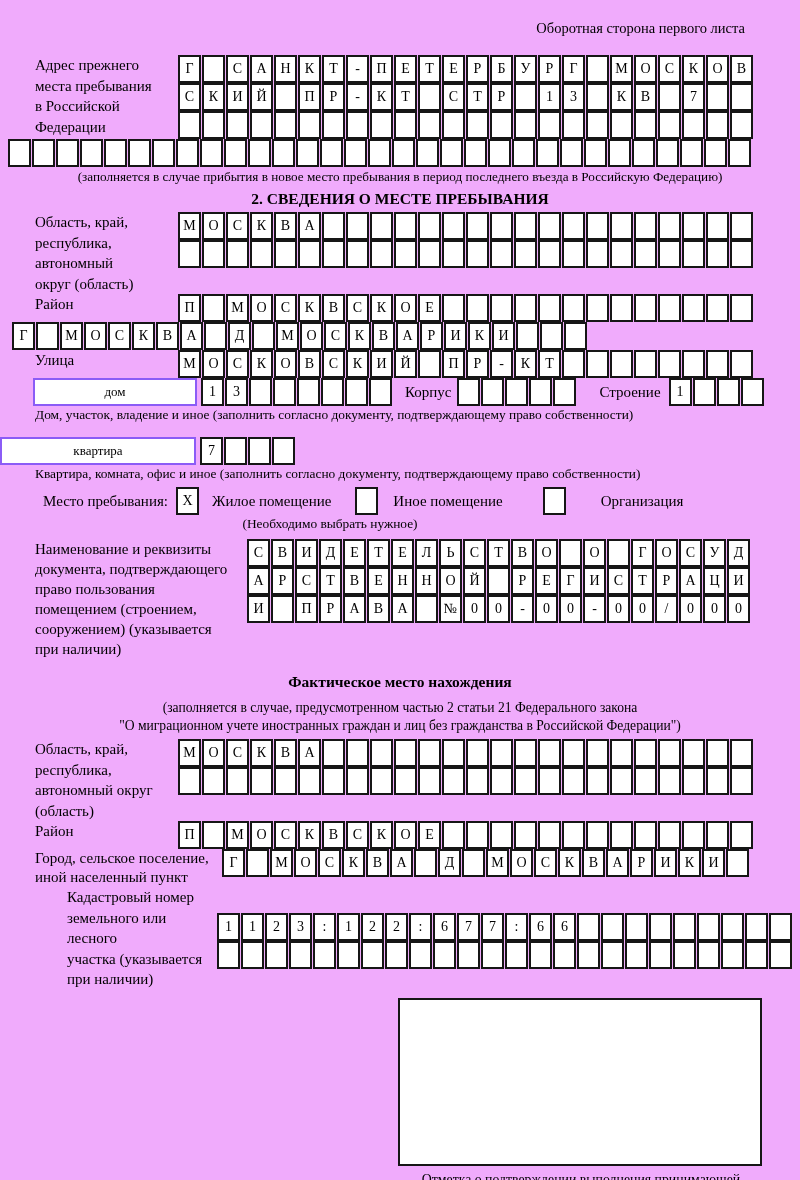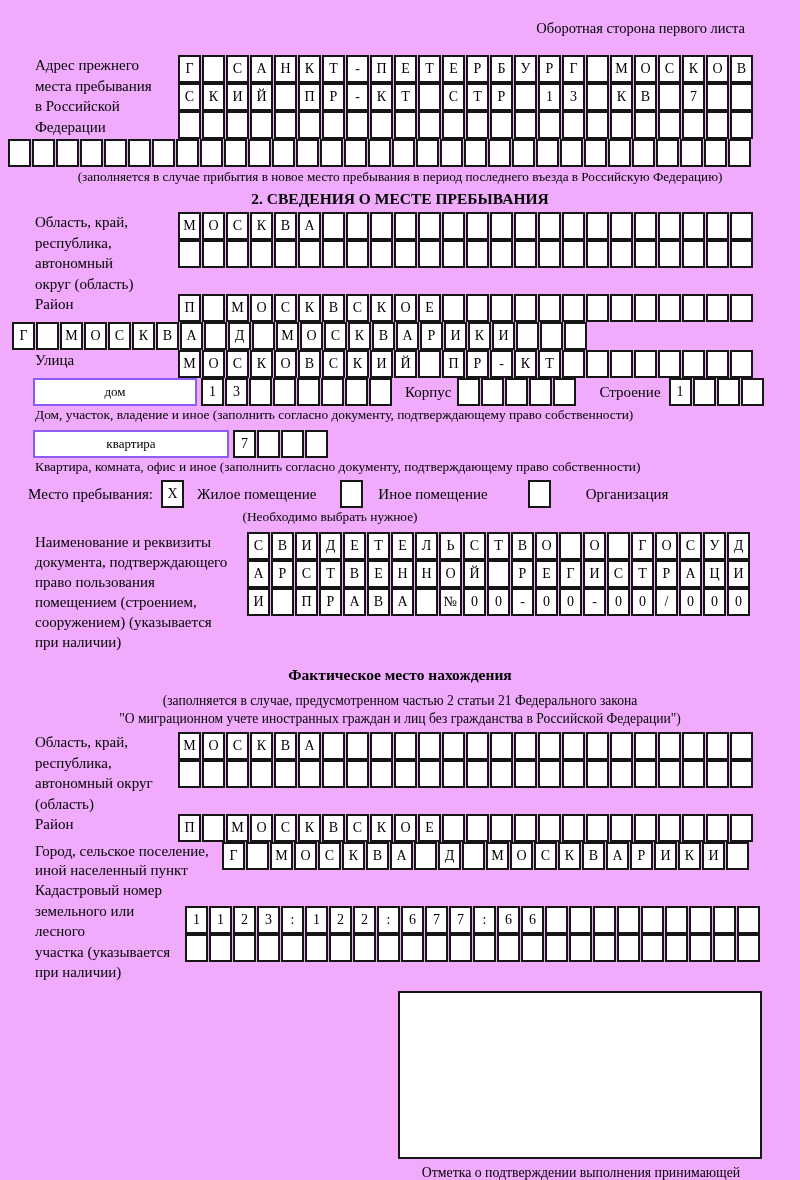--- a/index.html
+++ b/index.html
@@ -342,32 +342,32 @@
     <div class="inl-label" style="margin:0 8px 0 22px;">Строение</div>
     <div class="boxrow">
         <span class="cell">1</span>
         <span class="cell"></span>
         <span class="cell"></span>
         <span class="cell"></span>
       </div>
   </div>
   <div style="padding-left:35px;font-size:13.4px;line-height:18px;">Дом, участок, владение и иное (заполнить согласно документу, подтверждающему право собственности)</div>
 
-  <div class="frow" style="padding-left:33px;margin-top:6px;">
+  <div class="frow" style="margin-top:13px;">
     <div class="bigbox" style="width:192px;">квартира</div>
     <div class="boxrow" style="margin-left:4px;">
         <span class="cell">7</span>
         <span class="cell"></span>
         <span class="cell"></span>
         <span class="cell"></span>
       </div>
   </div>
   <div style="padding-left:35px;font-size:13.4px;line-height:18px;">Квартира, комната, офис и иное (заполнить согласно документу, подтверждающему право собственности)</div>
 
-  <div class="frow" style="padding-left:28px;margin-top:4px;">
+  <div class="frow" style="padding-left:28px;margin-top:4px;margin-left:15px;">
     <div class="inl-label">Место пребывания:</div>
     <div class="boxrow" style="margin-left:8px;">
         <span class="cell">X</span>
       </div>
     <div class="inl-label" style="margin-left:12px;">Жилое помещение</div>
     <div class="boxrow" style="margin-left:24px;">
         <span class="cell"></span>
       </div>
     <div class="inl-label" style="margin-left:14px;">Иное помещение</div>
     <div class="boxrow" style="margin-left:40px;">
@@ -575,21 +575,21 @@
         <span class="cell">А</span>
         <span class="cell">Р</span>
         <span class="cell">И</span>
         <span class="cell">К</span>
         <span class="cell">И</span>
         <span class="cell"></span>
       </div>
   </div>
 
   <div class="frow">
-    <div class="flabel" style="flex:0 0 185px;">Кадастровый номер
+    <div class="flabel" style="flex:0 0 185px;margin-left:32px;">Кадастровый номер
 земельного или лесного
 участка (указывается
 при наличии)</div>
     <div class="rows" style="margin-top:26px;">
       <div class="boxrow">
           <span class="cell">1</span>
           <span class="cell">1</span>
           <span class="cell">2</span>
           <span class="cell">3</span>
           <span class="cell">:</span>

